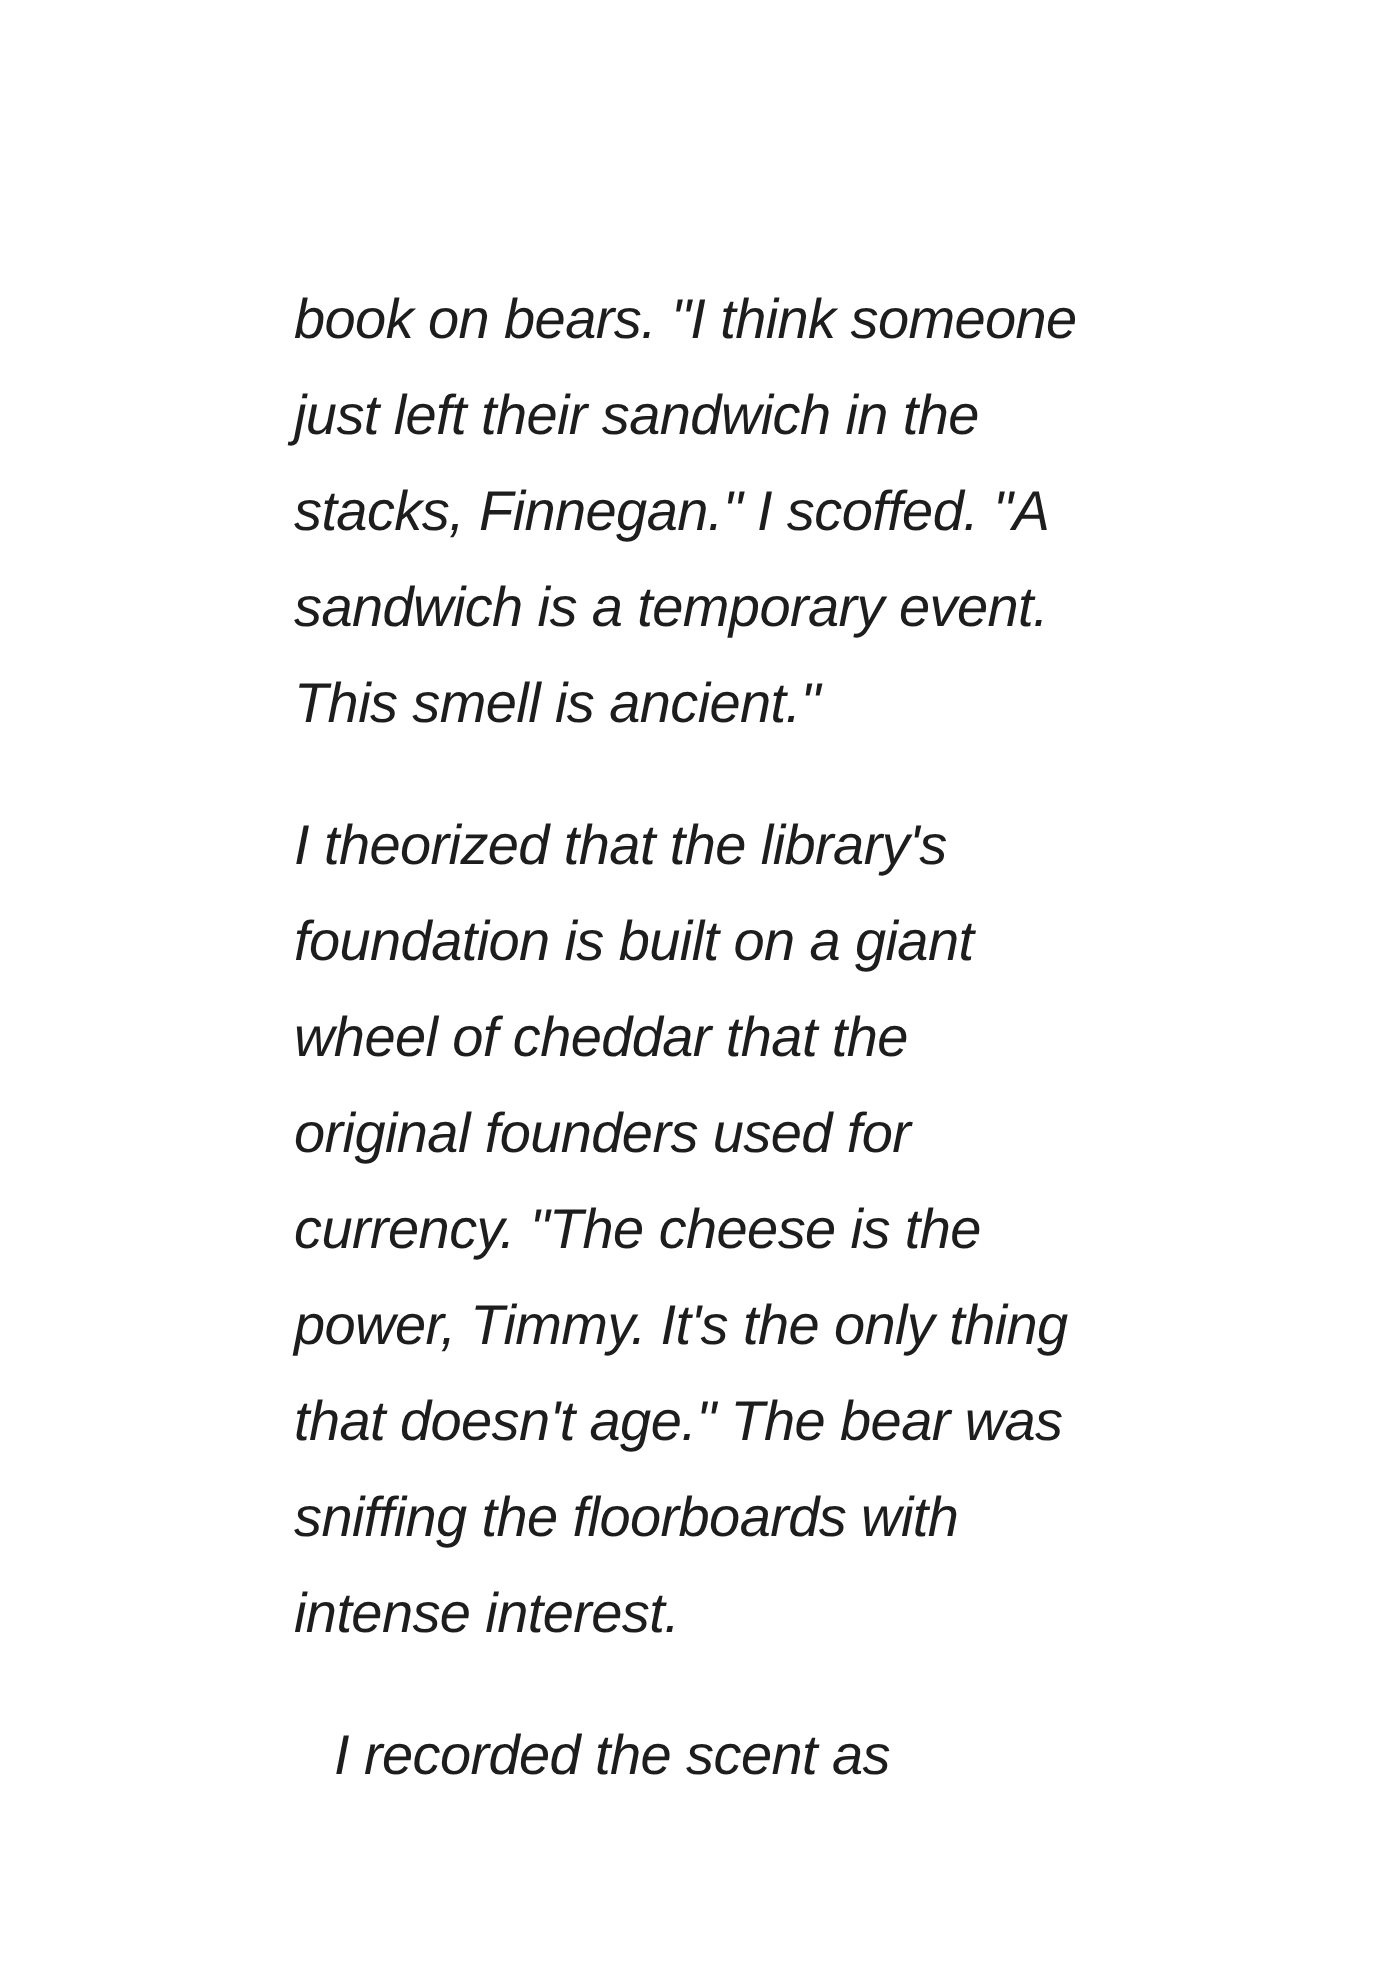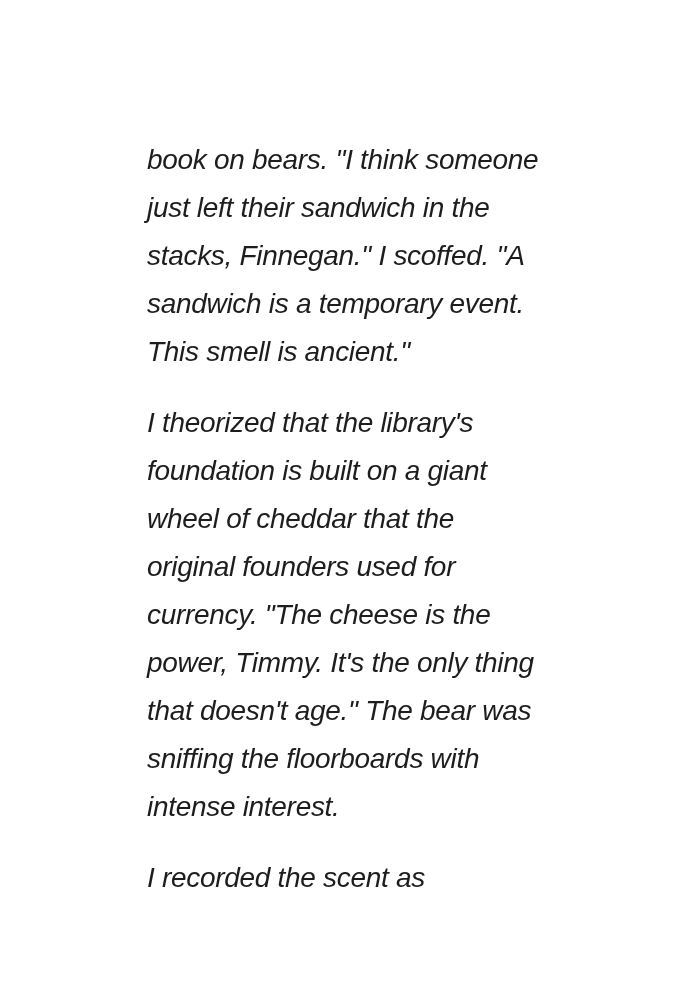--- a/index.html
+++ b/index.html
@@ -32,20 +32,21 @@
       font-size: 28px;
       line-height: 48px;
       letter-spacing: -0.3px;
       color: #1d1d1d;
       white-space: pre-line;
       margin: 0 0 23px 0;
       padding: 0;
     }
     .para:last-child {
       margin-bottom: 0;
+      margin-left: 20px;
     }
   </style>
 </head>
 <body>
 
 <div class="reader-page">
   <div class="text-column">
     <p class="para">book on bears. "I think someone
 just left their sandwich in the
 stacks, Finnegan." I scoffed. "A

